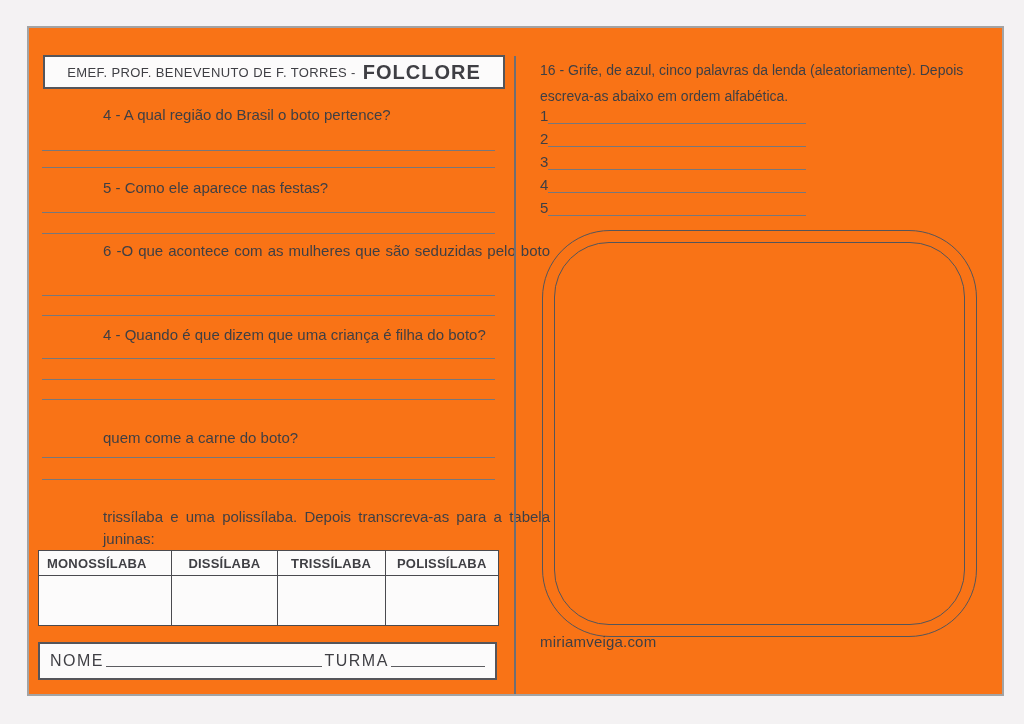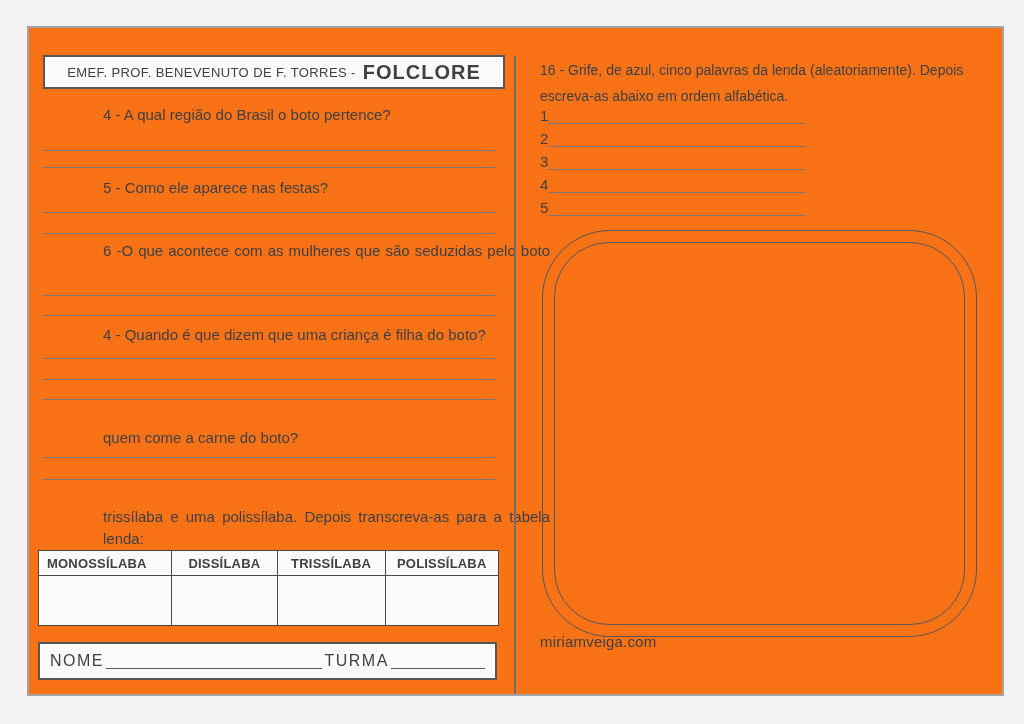--- a/index.html
+++ b/index.html
@@ -47,21 +47,21 @@
     border-right:1.4px solid #4a4a4f;
     font-size:13px;letter-spacing:.2px;
     display:flex;align-items:center;justify-content:center;font-weight:bold;
   }
   .sylcell.first{justify-content:flex-start;padding-left:8px;}
   .sylcell.hdr{border-bottom:1.4px solid #4a4a4f;}
   .sylcell.last{border-right:none;}
   .name-box{
     position:absolute;left:9px;top:614px;width:459px;height:38px;
     border:2px solid #55555a;
-    display:flex;align-items:center;
+    display:flex;align-items:flex-start;
     padding:8px 10px;box-sizing:border-box;
     background:#fcfbfb;
   }
   .name-label{font-size:16px;letter-spacing:1.5px;}
   .fill-line{border-bottom:1.4px solid #5c5c60;height:14px;}
   .fill-name{flex:2.3;margin:0 2px;}
   .fill-class{flex:1;margin-left:2px;}
   
   .divider{
     position:absolute;left:485px;top:28px;width:1.6px;height:638px;
@@ -114,21 +114,21 @@
   <div class="qtext" style="top:296px">4 - Quando é que dizem que uma criança é filha do boto?</div>
   <div class="ansline" style="top:330px"></div>
   <div class="ansline" style="top:351px"></div>
   <div class="ansline" style="top:371px"></div>
 
   <div class="qtext" style="top:399px">quem come a carne do boto?</div>
   <div class="ansline" style="top:429px"></div>
   <div class="ansline" style="top:451px"></div>
 
   <div class="qtext jline" style="top:478px">trissílaba e uma polissílaba. Depois transcreva-as para a tabela</div>
-  <div class="qtext" style="top:500px">lenda:</div>
+  <div class="qtext" style="top:500px">juninas:</div>
 
   <div class="syltable">
     <div class="sylcell hdr first">MONOSSÍLABA</div>
     <div class="sylcell hdr">DISSÍLABA</div>
     <div class="sylcell hdr">TRISSÍLABA</div>
     <div class="sylcell hdr last">POLISSÍLABA</div>
     <div class="sylcell"></div>
     <div class="sylcell"></div>
     <div class="sylcell"></div>
     <div class="sylcell last"></div>

